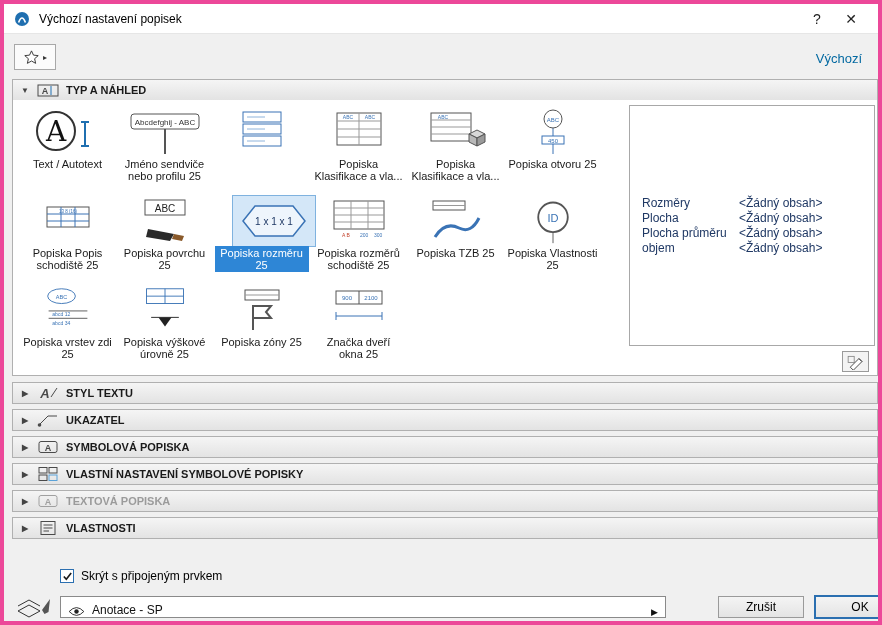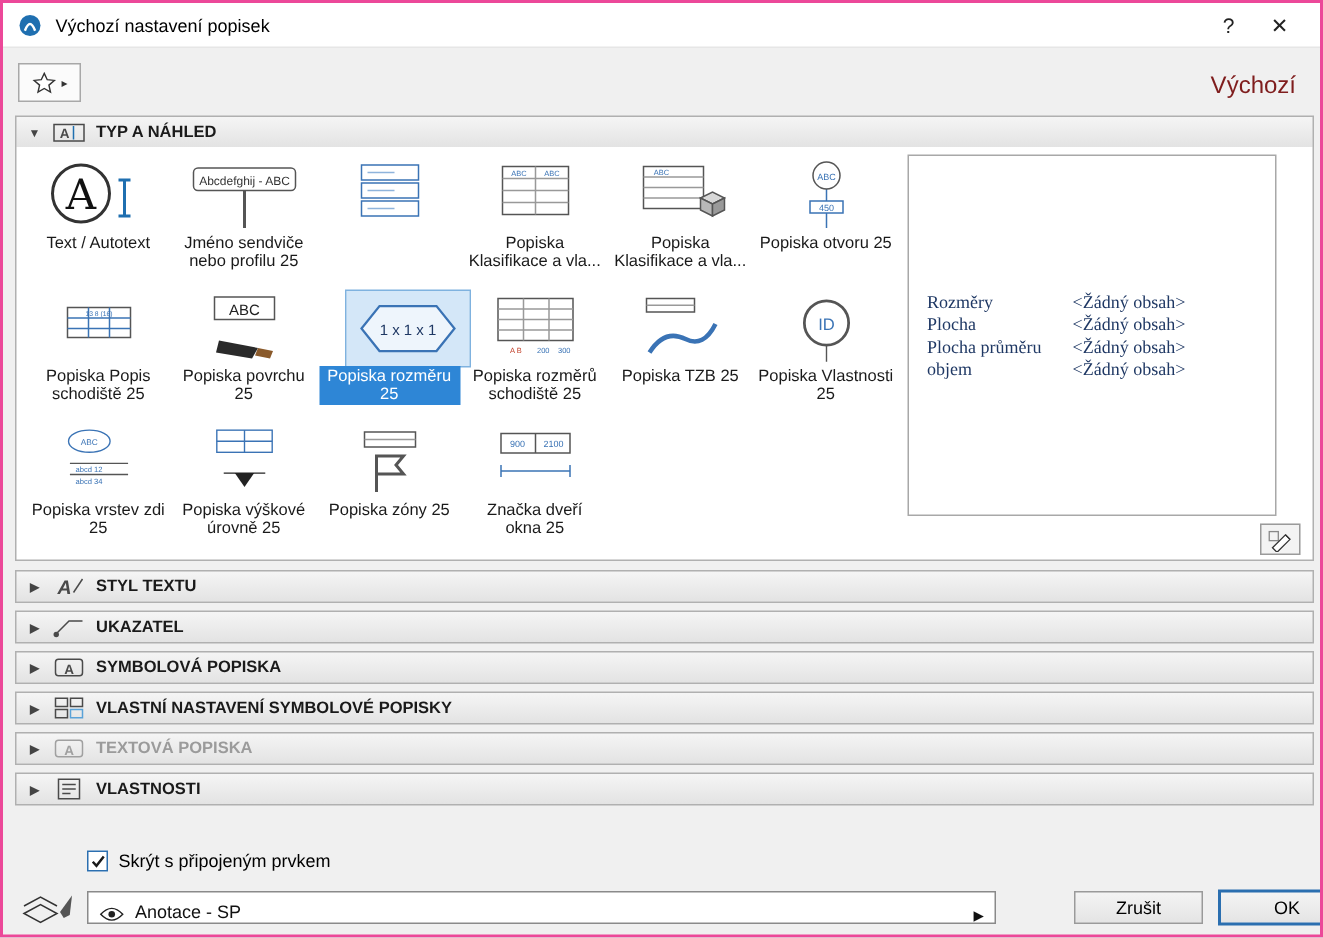--- a/index.html
+++ b/index.html
@@ -1,34 +1,34 @@
 <!DOCTYPE html>
 <html><head>
 <meta charset="utf-8">
 <style>
   * { box-sizing: border-box; }
   body { margin: 0; background: #c8c8c8; font-family: "Liberation Sans", sans-serif; }
   .dialog { position: relative; width: 882px; height: 625px; background: #f0f0f0;
-            border: 2px solid #ec4899; margin: 0 auto; overflow: hidden; }
+            border: 4px solid #ec4899; margin: 0 auto; overflow: hidden; }
 
   
   .titlebar { position: absolute; left: 0; top: 0; right: 0; height: 30px; background: #fff;
               display: flex; align-items: center; padding: 0 10px; border-bottom: 1px solid #e6e6e6; }
   .app-icon { width: 16px; height: 16px; flex: 0 0 auto; }
   .title { font-size: 12px; color: #000; margin-left: 9px; flex: 1; }
   .tb-btn { width: 34px; height: 28px; display: flex; align-items: center; justify-content: center;
             font-size: 14px; color: #222; cursor: default; }
 
   
   .fav-btn { position: absolute; left: 10px; top: 40px; width: 42px; height: 26px;
              border: 1px solid #a8a8a8; background: #fbfbfb; display: flex; align-items: center;
              justify-content: center; gap: 3px; }
   .fav-btn svg { width: 17px; height: 17px; }
   .fav-arrow { font-size: 8px; color: #333; }
-  .default-label { position: absolute; right: 16px; top: 47px; font-size: 16px; color: #7f1d1d; }
+  .default-label { position: absolute; right: 16px; top: 47px; font-size: 13px; color: #0369a1; }
 
   
   .section-header { height: 22px; background: linear-gradient(#f5f5f5, #e3e3e3);
                     border: 1px solid #b0b0b0; display: flex; align-items: center; gap: 7px;
                     padding: 0 7px; font-weight: bold; font-size: 11px; color: #1a1a1a; }
   .section-header.disabled { color: #9b9b9b; }
   .sec-arrow { font-size: 8px; color: #444; width: 10px; text-align: center; }
   .sec-icon { width: 22px; height: 16px; display: inline-flex; }
   .sec-icon svg { width: 100%; height: 100%; }
   .type-header { position: absolute; left: 8px; top: 75px; width: 866px; }
@@ -39,22 +39,22 @@
   .grid { position: absolute; left: 6px; top: 6px; width: 588px;
           display: grid; grid-template-columns: repeat(6, 97px); grid-auto-rows: 89px; }
   .grid-item { display: flex; flex-direction: column; align-items: center; padding-top: 1px; }
   .item-icon { width: 82px; height: 50px; display: flex; align-items: center; justify-content: center; }
   .item-icon svg { width: 78px; height: 48px; }
   .item-label { font-size: 11px; line-height: 12px; text-align: center; max-width: 94px; color: #1a1a1a;
                 padding: 1px 2px; }
   .grid-item.selected .item-icon { background: #d4e7f8; outline: 1px solid #7fb2df; margin-left: 24px; }
   .grid-item.selected .item-label { background: #2e86d6; color: #fff; }
 
-  .preview-panel { position: absolute; right: 24px; top: 5px; width: 246px; height: 241px;
-                   border: 1px solid #a8a8a8; background: #fff; font-family: Liberation Serif, serif; }
+  .preview-panel { position: absolute; right: 2px; top: 5px; width: 246px; height: 241px;
+                   border: 1px solid #a8a8a8; background: #fff; }
   .preview-rows { position: absolute; left: 12px; top: 90px; right: 2px; font-size: 12px; color: #1f3864; }
   .preview-row { display: flex; line-height: 15px; white-space: nowrap; }
   .pv-name { width: 97px; flex: 0 0 auto; }
   .pickup-btn { position: absolute; right: 8px; top: 251px; width: 27px; height: 21px;
                 border: 1px solid #9a9a9a; background: #f3f3f3; display: flex; align-items: center;
                 justify-content: center; }
   .pickup-btn svg { width: 19px; height: 16px; }
 
   
   .sections { position: absolute; left: 8px; top: 378px; width: 866px;

